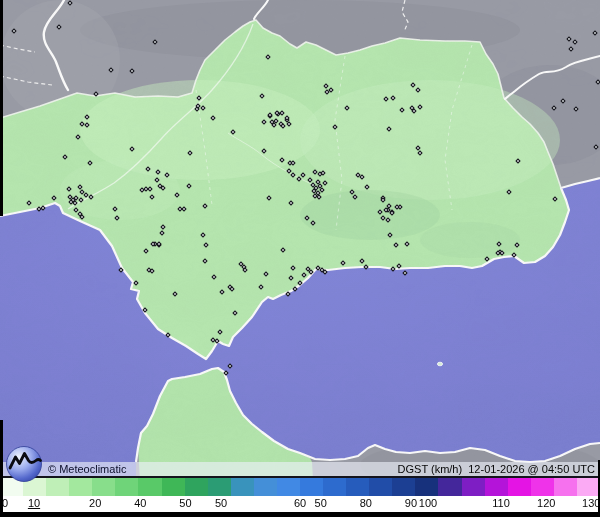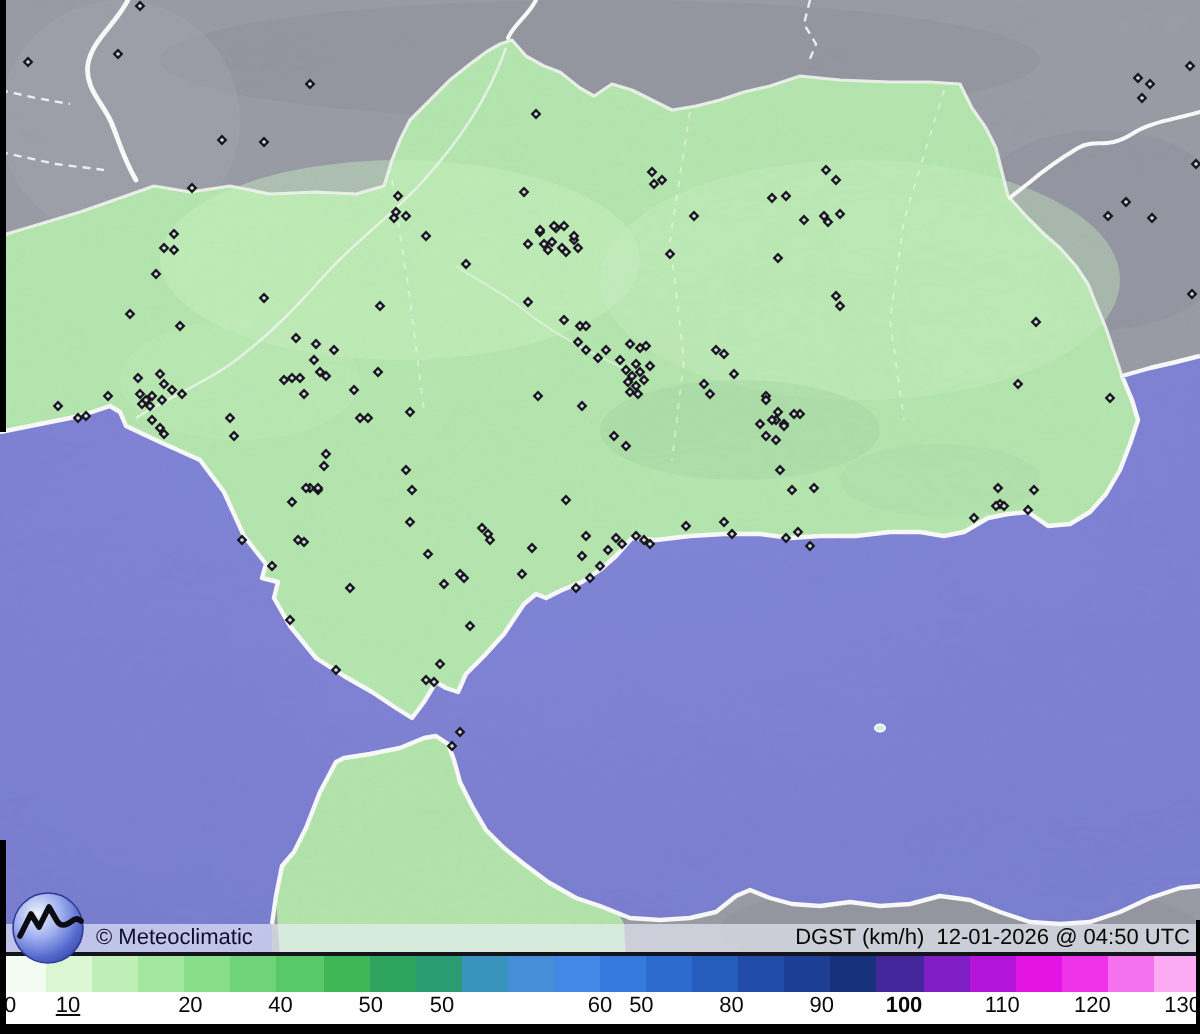--- a/index.html
+++ b/index.html
@@ -1012,21 +1012,21 @@
       <span class="tick" style="left: 5px;">0</span>
       <span class="tick" style="left: 34px; text-decoration: underline;">10</span>
       <span class="tick" style="left: 95.2px;">20</span>
       <span class="tick" style="left: 140.3px;">40</span>
       <span class="tick" style="left: 185.4px;">50</span>
       <span class="tick" style="left: 221px;">50</span>
       <span class="tick" style="left: 284px; margin-left: 16px;">60</span>
       <span class="tick" style="left: 320.7px;">50</span>
       <span class="tick" style="left: 365.8px; text-align: right;">80</span>
       <span class="tick" style="left: 410.9px;">90</span>
-      <span class="tick" style="left: 452px; font-weight: bold;">100</span>
+      <span class="tick" style="left: 428px;">100</span>
       <span class="tick" style="left: 501.1px;">110</span>
       <span class="tick" style="left: 546.2px; text-align: right;">120</span>
       <span class="tick" style="left: 591.3px;">130</span>
     </div>
   <div class="black-bottom"></div>
 
   <div class="edge left-top"></div>
   <div class="edge left-bottom"></div>
   <div class="edge right-bottom"></div>
 </div>

